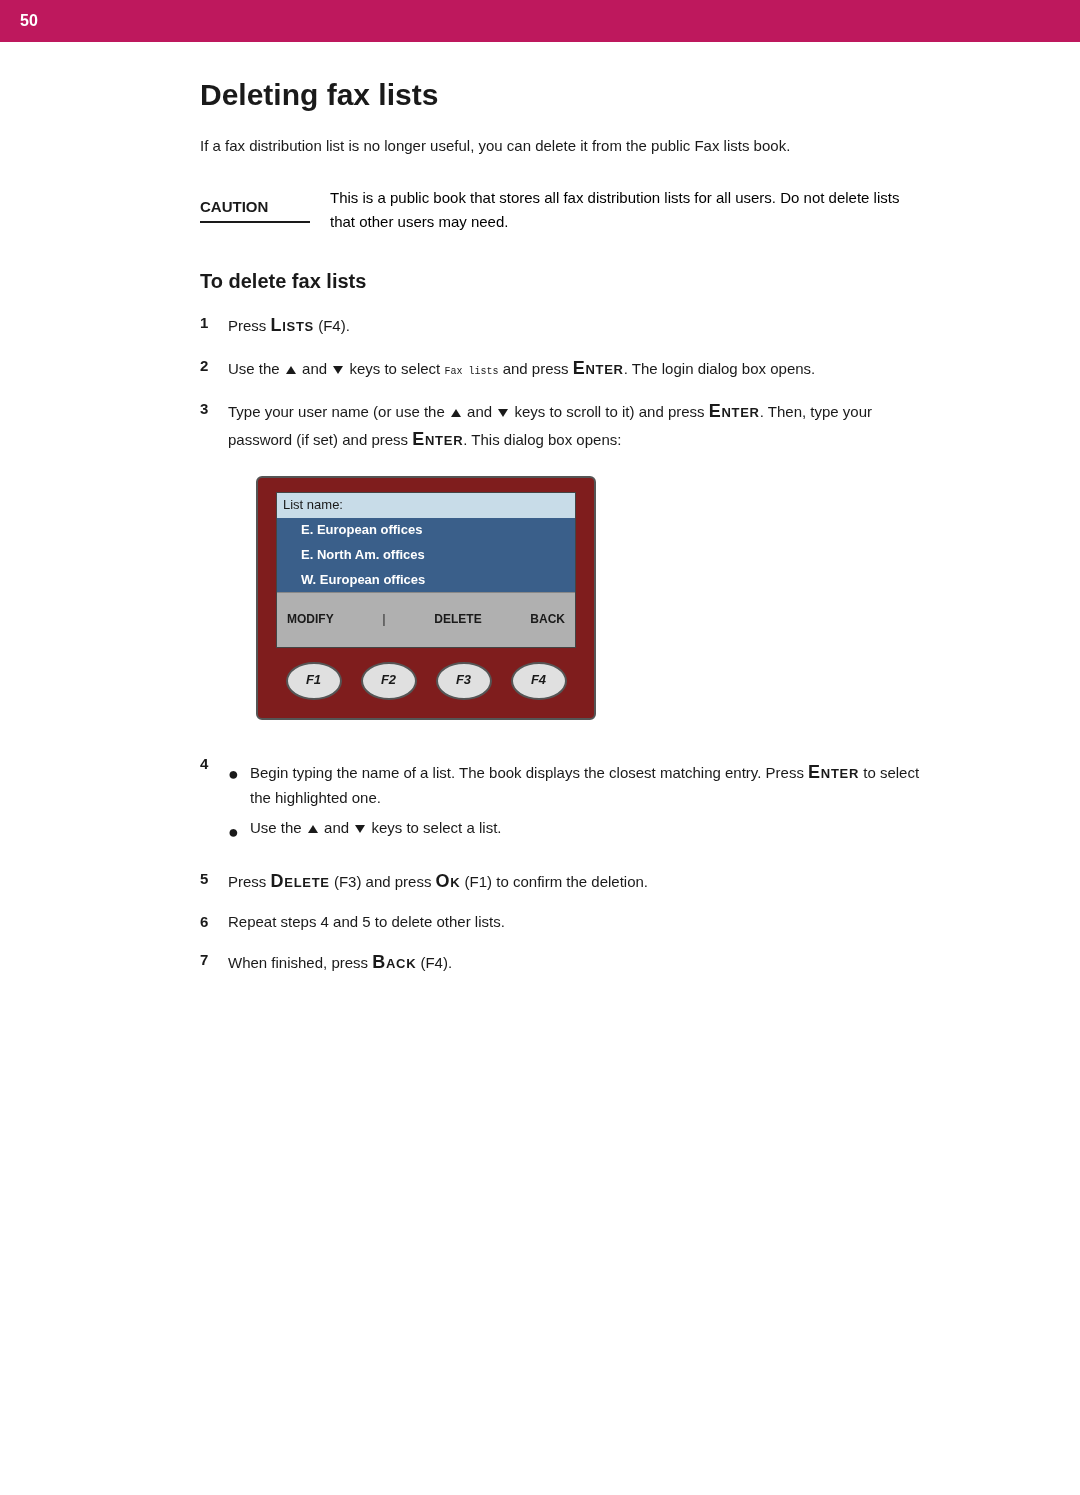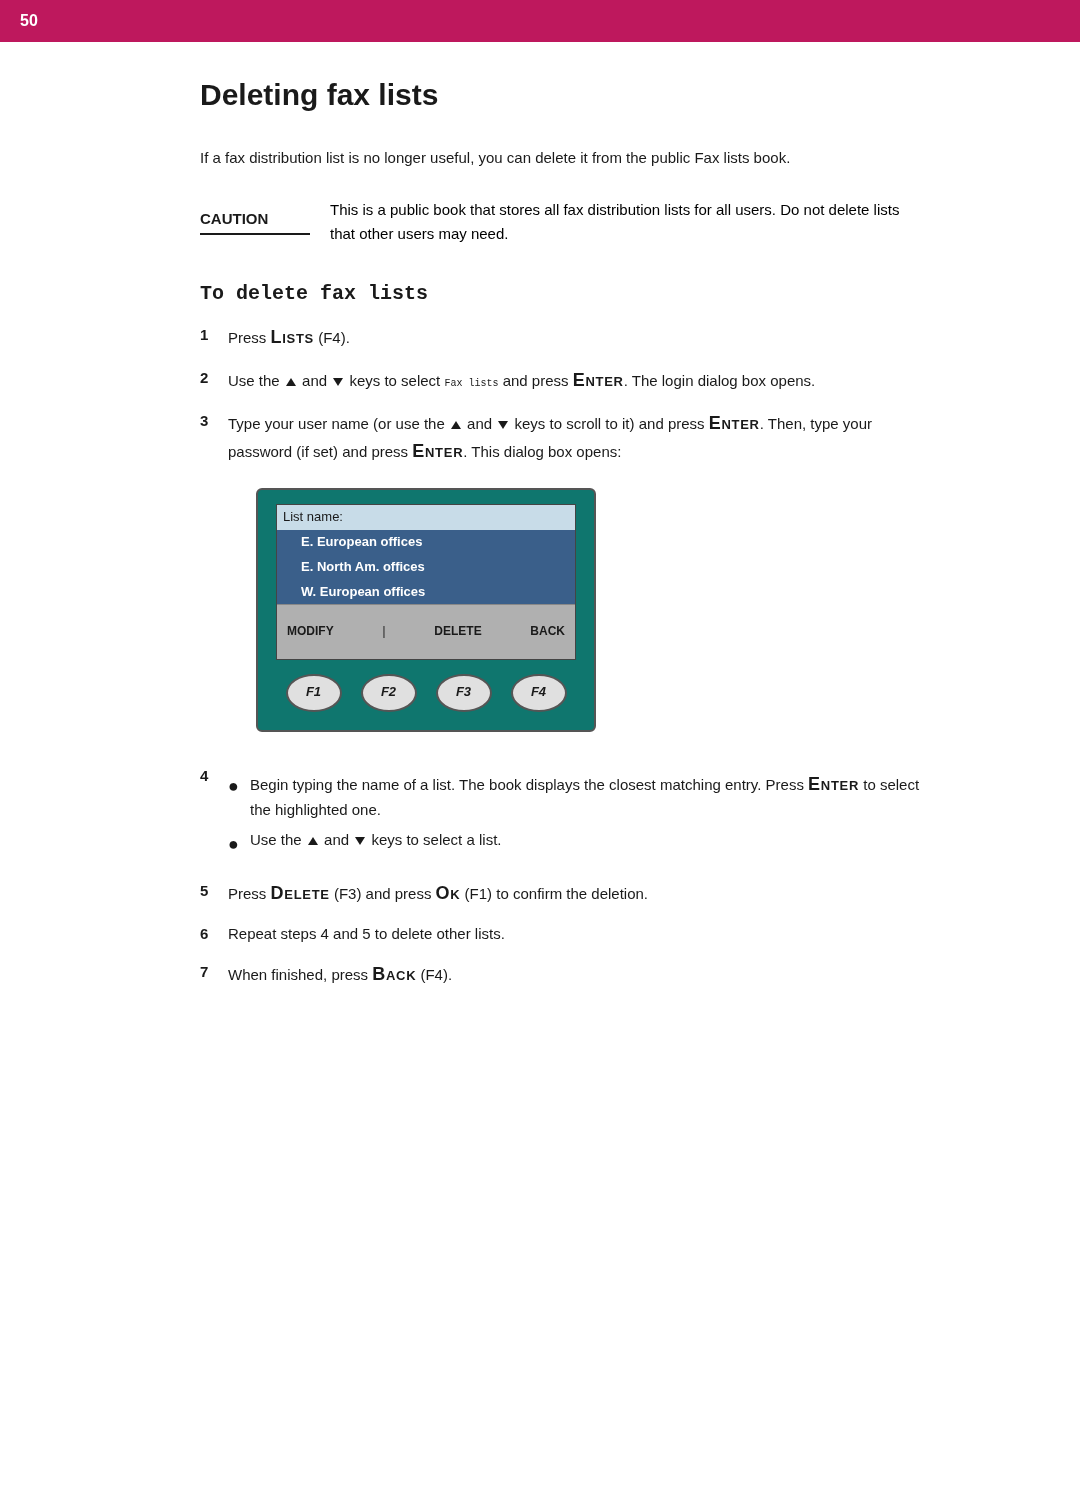--- a/index.html
+++ b/index.html
@@ -29,21 +29,21 @@
 
     .content-area {
       padding: 36px 80px 60px 200px;
       max-width: 1080px;
     }
 
     .page-title {
       font-size: 30px;
       font-weight: bold;
       color: #1a1a1a;
-      margin-bottom: 34px;
+      margin-bottom: 22px;
       font-family: Arial, Helvetica, sans-serif;
     }
 
     .intro-text {
       font-size: 15px;
       line-height: 1.6;
       color: #1a1a1a;
       margin-bottom: 28px;
       max-width: 720px;
     }
@@ -80,21 +80,20 @@
       color: #000000;
       flex: 1;
     }
 
     .section-title {
       font-size: 20px;
       font-weight: bold;
       color: #1a1a1a;
       margin-bottom: 18px;
       margin-top: 10px;
-      font-family: Liberation Mono, monospace;
     }
 
     .steps-list {
       list-style: none;
       padding: 0;
       max-width: 720px;
     }
 
     .step-item {
       display: flex;
@@ -131,21 +130,21 @@
       font-family: 'Courier New', Courier, monospace;
       font-size: 10px;
     }
 
     
     .device-container {
       margin: 18px 0 18px 28px;
       display: inline-block;
       border: 2px solid #555;
       border-radius: 6px;
-      background: #0f766e;
+      background: #7f1d1d;
       padding: 14px 18px 18px 18px;
       width: 340px;
     }
 
     .screen {
       background: #c8dce8;
       border: 1.5px solid #444;
       padding: 0;
       width: 100%;
       margin-bottom: 14px;

